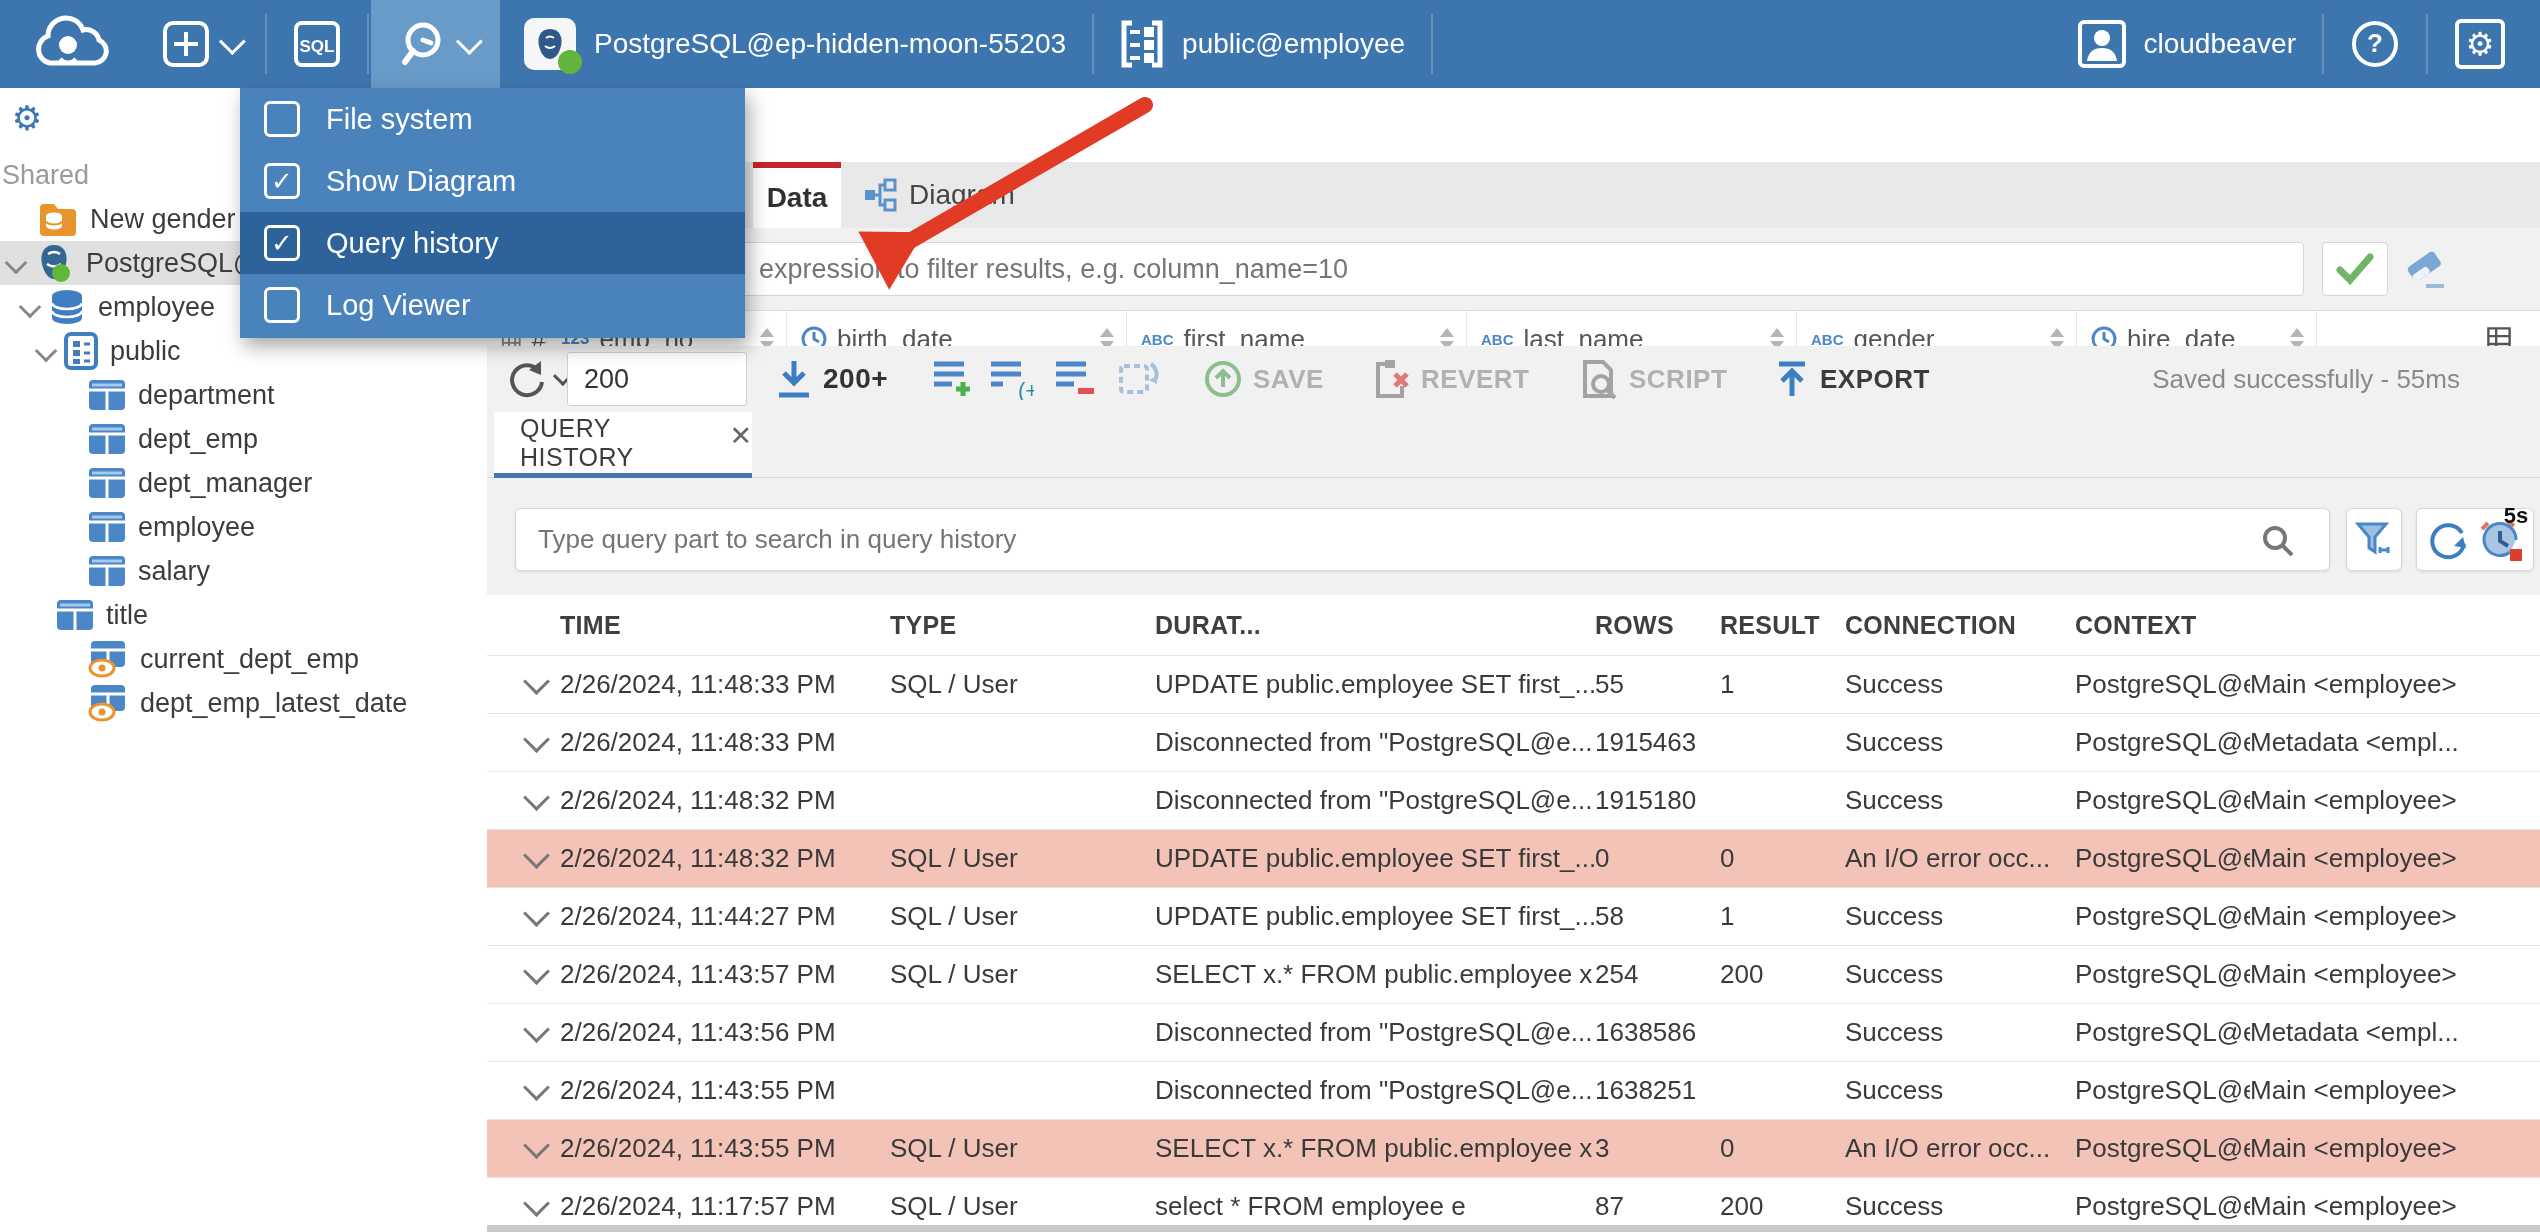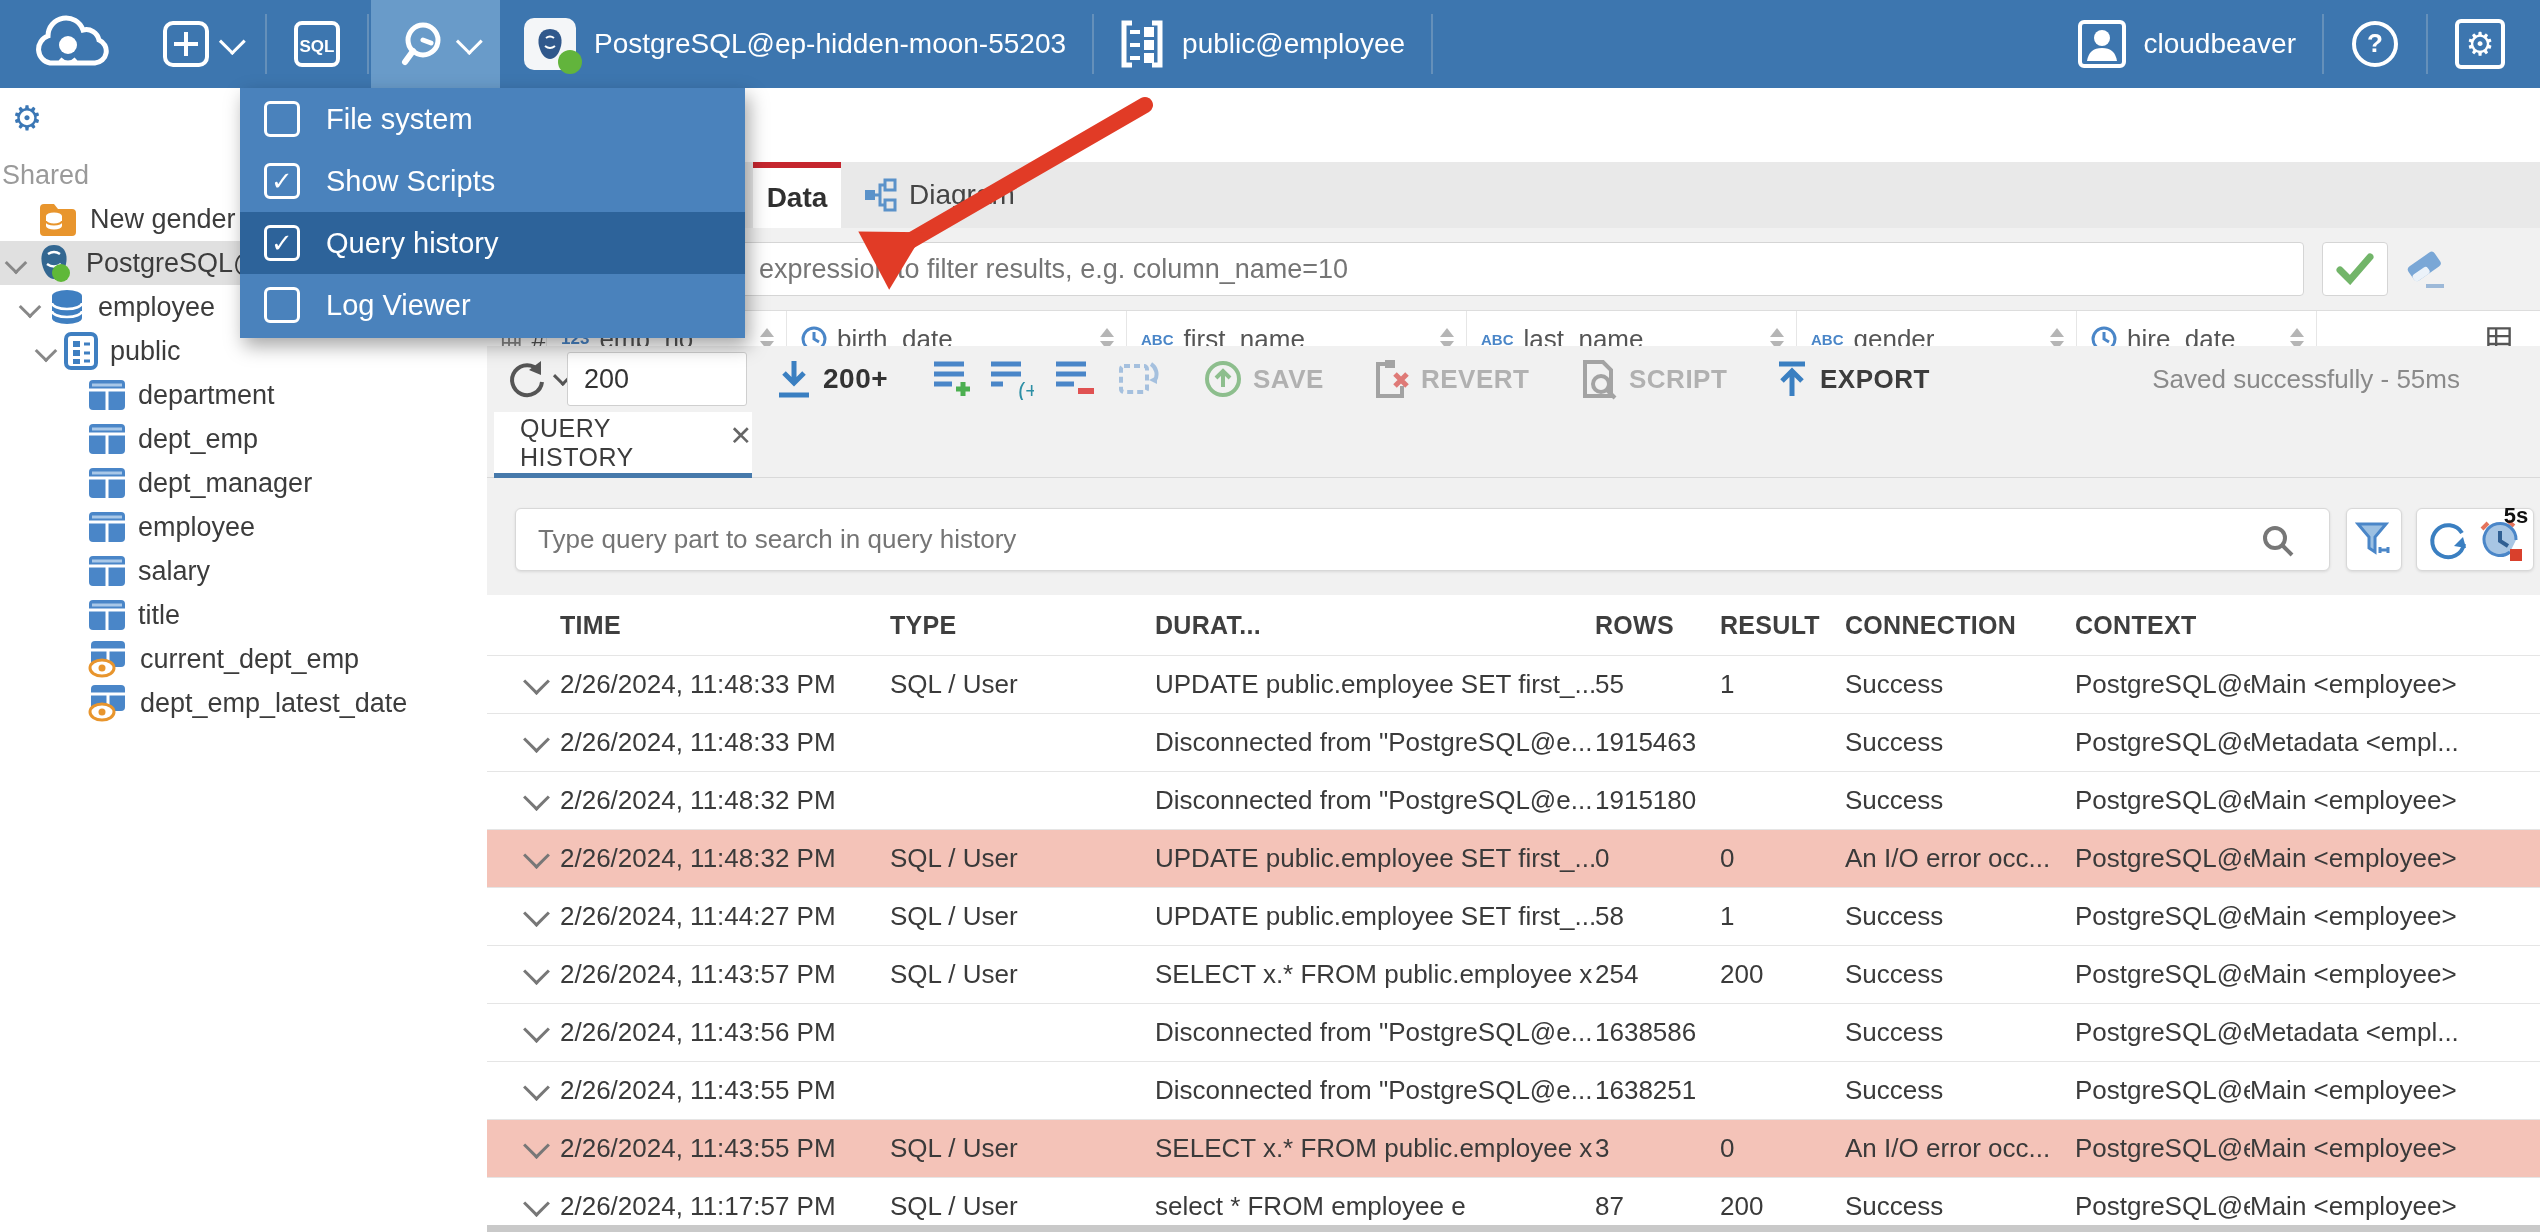--- a/index.html
+++ b/index.html
@@ -271,21 +271,21 @@
         <div class="tree-row" style="padding-left: 88px;">
           <span class="ticon">
             <svg width="38" height="32" viewBox="0 0 38 32">
               <rect x="1" y="1" width="36" height="30" rx="4" fill="#4a86c8"></rect>
               <path d="M1 11 h36 M19 11 v20" stroke="#fff" stroke-width="3"></path>
               <path d="M4 6 h30" stroke="#a9c8e8" stroke-width="3"></path>
             </svg>
           </span>
           <span class="tree-label">salary</span>
         </div>
-        <div class="tree-row" style="padding-left: 88px;">
+        <div class="tree-row" style="padding-left: 56px;">
           <span class="ticon">
             <svg width="38" height="32" viewBox="0 0 38 32">
               <rect x="1" y="1" width="36" height="30" rx="4" fill="#4a86c8"></rect>
               <path d="M1 11 h36 M19 11 v20" stroke="#fff" stroke-width="3"></path>
               <path d="M4 6 h30" stroke="#a9c8e8" stroke-width="3"></path>
             </svg>
           </span>
           <span class="tree-label">title</span>
         </div>
         <div class="tree-row" style="padding-left: 88px;">
@@ -673,21 +673,21 @@
 
   <div class="dropdown" id="dropdown">
       <div class="dd-item">
         <span class="dd-check"></span>
         <span class="dd-label">File system</span>
       </div>
       <div class="dd-item">
         <span class="dd-check">
           <span class="dd-tick">✓</span>
         </span>
-        <span class="dd-label">Show Scripts</span>
+        <span class="dd-label">Show Diagram</span>
       </div>
       <div class="dd-item hl">
         <span class="dd-check">
           <span class="dd-tick">✓</span>
         </span>
         <span class="dd-label">Query history</span>
       </div>
       <div class="dd-item">
         <span class="dd-check"></span>
         <span class="dd-label">Log Viewer</span>

